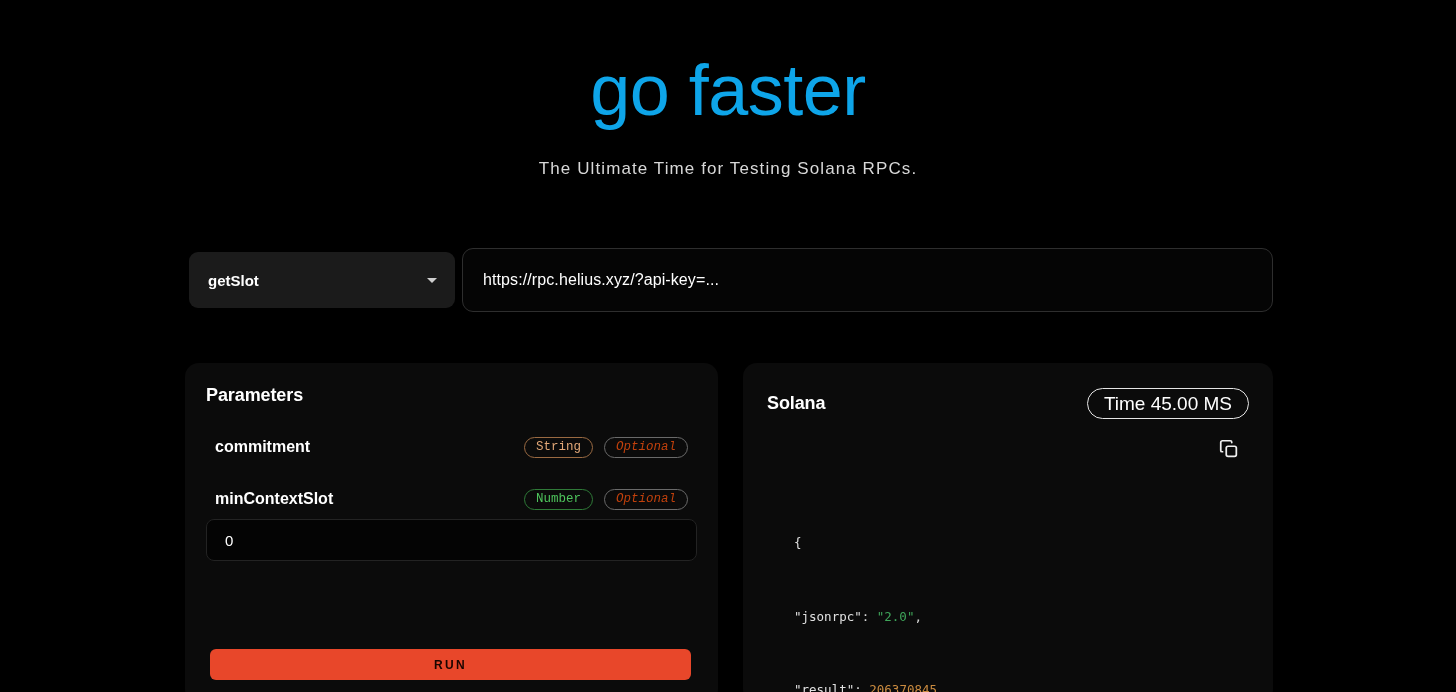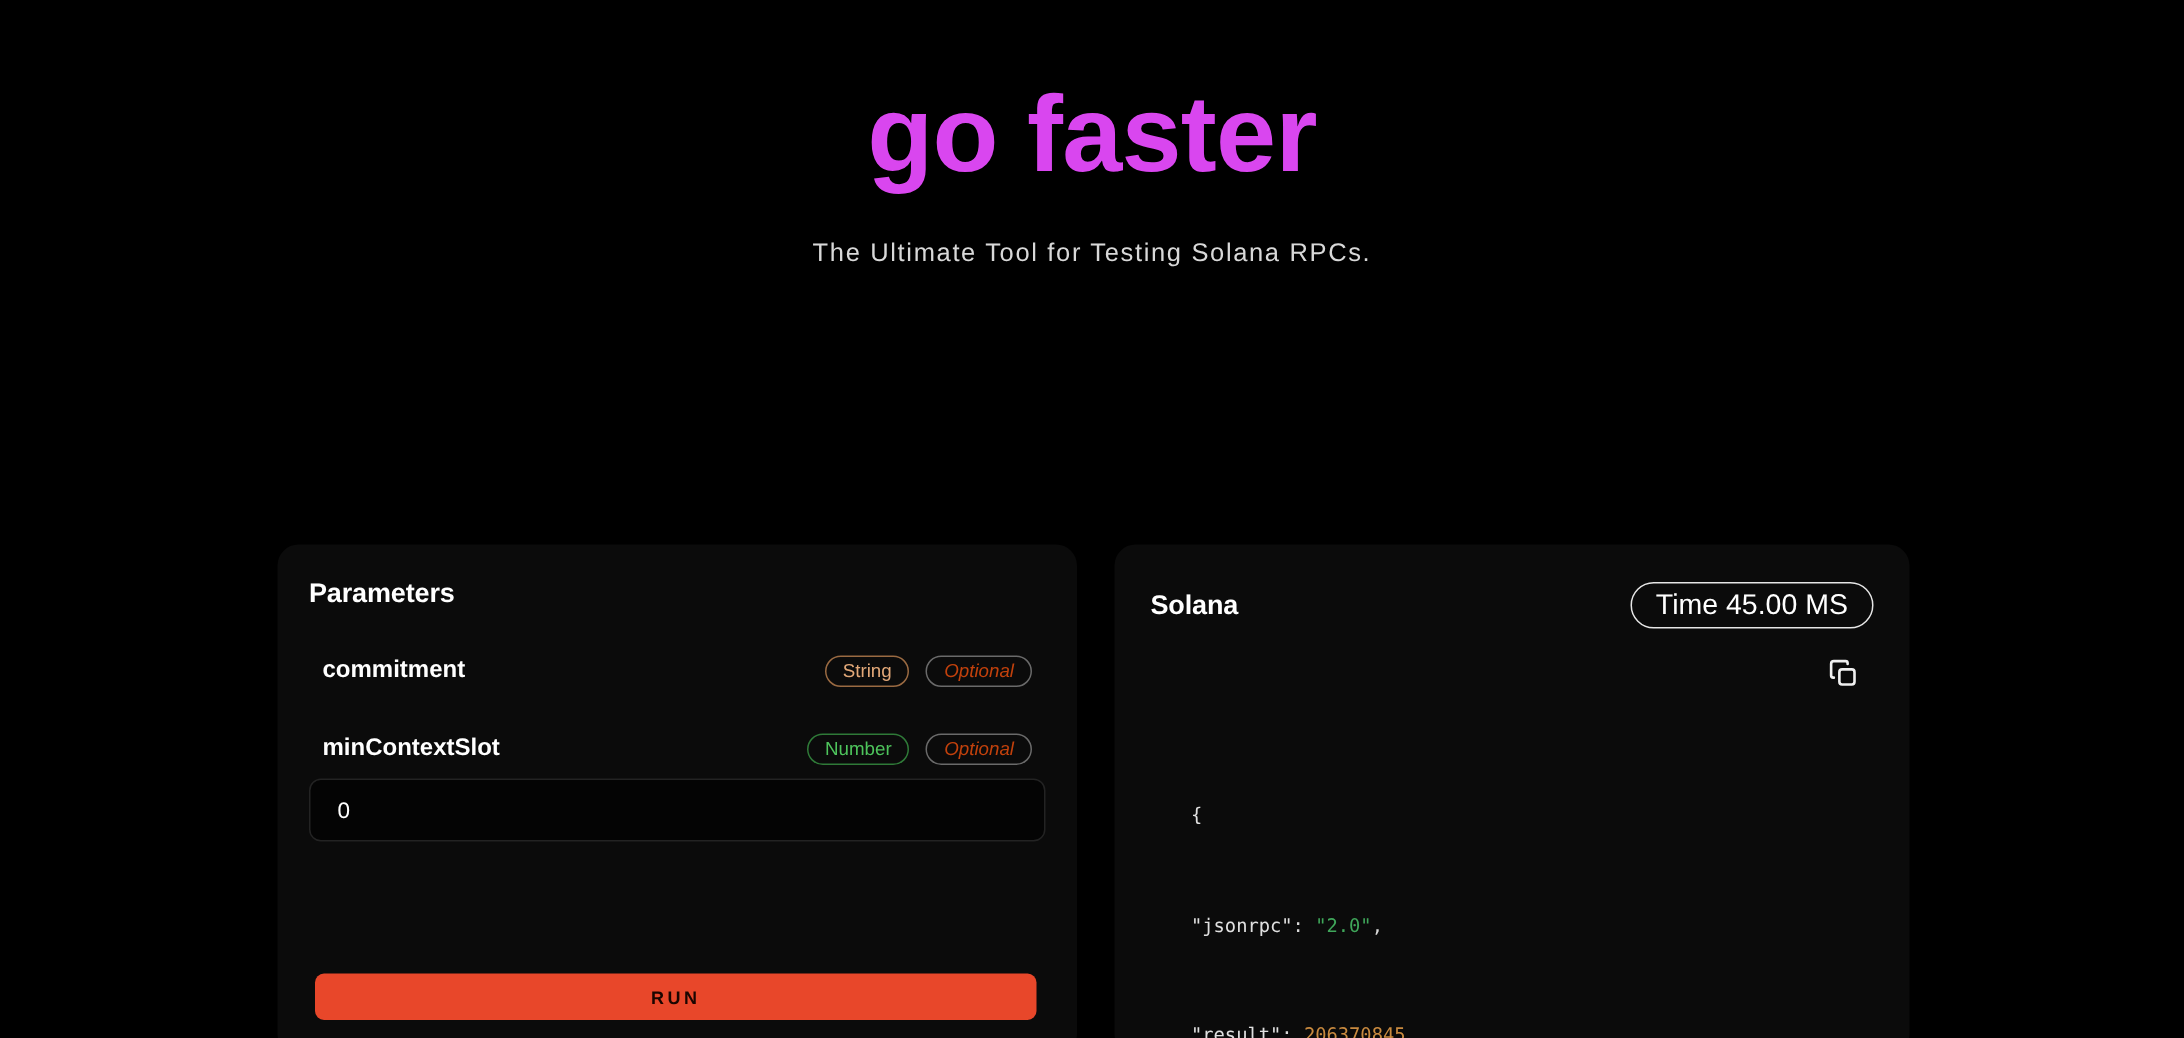--- a/index.html
+++ b/index.html
@@ -30,23 +30,23 @@
     top: 0;
     left: 0;
     width: 1456px;
     text-align: center;
   }
 
   .hero-title {
     margin-top: 44px;
     font-size: 72px;
     line-height: 92px;
-    font-weight: 700;
+    font-weight: 400;
     letter-spacing: -0.5px;
-    color: #d946ef;
+    color: #0ea5e9;
   }
 
   .hero-subtitle {
     margin-top: 22px;
     font-size: 17px;
     line-height: 22px;
     font-weight: 400;
     letter-spacing: 1.1px;
     color: #d8d8d8;
   }
@@ -161,20 +161,21 @@
   .param-name {
     font-size: 16px;
     font-weight: 700;
     color: #ffffff;
   }
 
   .param-badges {
     display: flex;
     align-items: center;
     gap: 11px;
+    font-family: Liberation Mono, monospace;
   }
 
   .badge {
     height: 21px;
     line-height: 19px;
     padding: 0 11px;
     border-radius: 11px;
     font-size: 12.5px;
     border: 1px solid;
     white-space: nowrap;
@@ -284,23 +285,35 @@
   .json-number { color: #c98a3f; }
   .json-brace { color: #e0e0e0; }
 </style>
 </head>
 <body>
 
 <div class="page">
 
   <div class="hero">
     <div class="hero-title">go faster</div>
-    <div class="hero-subtitle">The Ultimate Tool for Testing Solana RPCs.</div>
+    <div class="hero-subtitle">The Ultimate Time for Testing Solana RPCs.</div>
   </div>
 
+  <div class="query-bar">
+
+    <div class="method-select">
+      <span class="method-select-label">getSlot</span>
+      <span class="chevron-down"></span>
+    </div>
+
+    <div class="url-input-wrap">
+      <input class="url-input" type="text" placeholder="https://rpc.helius.xyz/?api-key=..." style="">
+    </div>
+
+  </div>
 
   <div class="panels">
 
     <div class="panel panel-params">
       <div class="panel-title">Parameters</div>
 
       <div class="param-block">
         <div class="param-header">
           <span class="param-name">commitment</span>
           <span class="param-badges">

